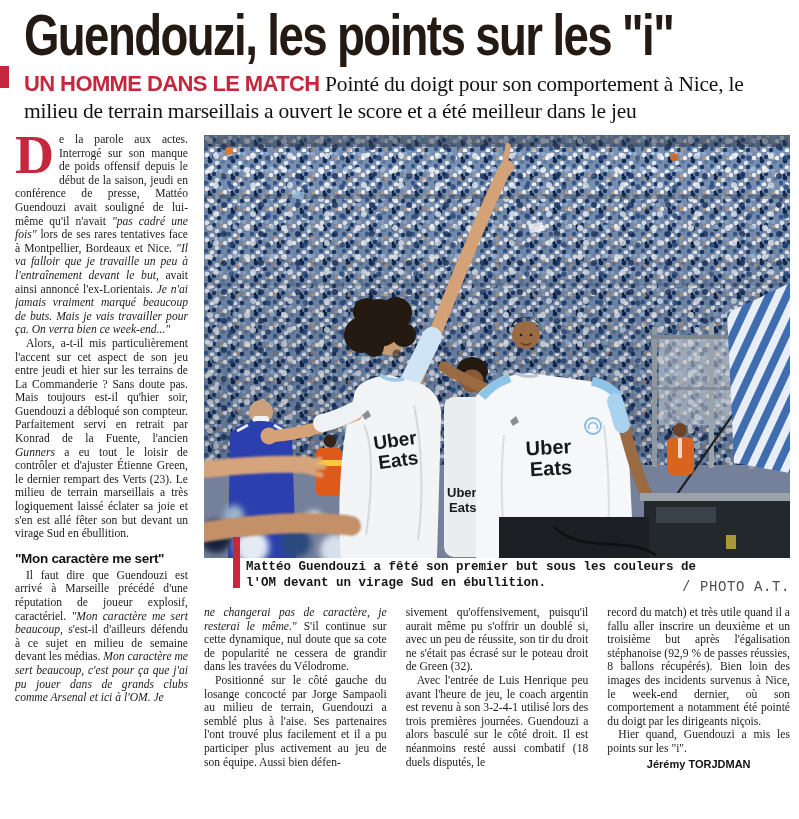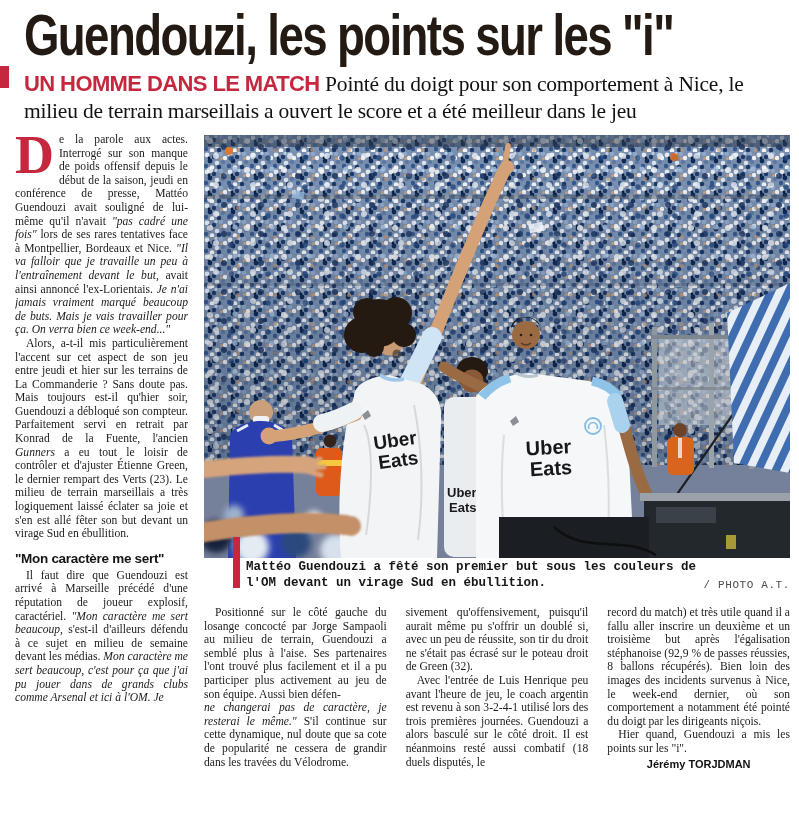--- a/index.html
+++ b/index.html
@@ -32,21 +32,21 @@
   
   .photo{position:absolute;left:204px;top:135px;width:586px;height:423px;margin:0;
          background:#75809a;overflow:hidden;}
   .photo svg{display:block;}
 
   
   .caption-bar{position:absolute;left:233px;top:537px;width:7px;height:51px;background:#c4273e;z-index:4;}
   .caption{position:absolute;left:246px;top:560px;width:544px;margin:0;
            font-family:Liberation Mono, monospace;}
   .caption-text{display:block;width:470px;font-weight:700;font-size:12.5px;line-height:15.5px;color:#161616;}
-  .credit{position:absolute;right:0;top:19px;font-size:11px;letter-spacing:.6px;color:#4d4d4d;font-weight:400;}
+  .credit{position:absolute;right:0;top:19px;font-size:14px;letter-spacing:.6px;color:#4d4d4d;font-weight:400;}
 
   
   .lower{position:absolute;left:204px;top:606px;width:586px;height:213px;
          display:grid;grid-template-columns:1fr 1fr 1fr;column-gap:19px;overflow:hidden;}
   .byline{margin:2px 0 0 0;text-align:center;font-family:Liberation Sans, sans-serif;
           font-weight:700;font-size:11px;color:#111;}
 </style>
 </head>
 <body>
 
@@ -241,22 +241,22 @@
   </figure>
 
   <div class="caption-bar"></div>
   <figcaption class="caption">
     <span class="caption-text">Mattéo Guendouzi a fêté son premier but sous les couleurs de l'OM devant un virage Sud en ébullition.</span>
     <span class="credit">/ PHOTO A.T.</span>
   </figcaption>
 
   <div class="lower">
     <div class="lcol">
+      <p class="body"><span class="run-i">ne changerai pas de caractère, je resterai le même."</span><span class="run-n"> S'il continue sur cette dynamique, nul doute que sa cote de popularité ne cessera de grandir dans les travées du Vélodrome.</span></p>
       <p class="body indent"><span class="run-n">Positionné sur le côté gauche du losange concocté par Jorge Sampaoli au milieu de terrain, Guendouzi a semblé plus à l'aise. Ses partenaires l'ont trouvé plus facilement et il a pu participer plus activement au jeu de son équipe. Aussi bien défen-</span></p>
-      <p class="body"><span class="run-i">ne changerai pas de caractère, je resterai le même."</span><span class="run-n"> S'il continue sur cette dynamique, nul doute que sa cote de popularité ne cessera de grandir dans les travées du Vélodrome.</span></p>
     </div>
     <div class="lcol">
       <p class="body"><span class="run-n">sivement qu'offensivement, puisqu'il aurait même pu s'offrir un doublé si, avec un peu de réussite, son tir du droit ne s'était pas écrasé sur le poteau droit de Green (32).</span></p>
       <p class="body indent"><span class="run-n">Avec l'entrée de Luis Henrique peu avant l'heure de jeu, le coach argentin est revenu à son 3-2-4-1 utilisé lors des trois premières journées. Guendouzi a alors basculé sur le côté droit. Il est néanmoins resté aussi combatif (18 duels disputés, le</span></p>
     </div>
     <div class="lcol">
       <p class="body"><span class="run-n">record du match) et très utile quand il a fallu aller inscrire un deuxième et un troisième but après l'égalisation stéphanoise (92,9 % de passes réussies, 8 ballons récupérés). Bien loin des images des incidents survenus à Nice, le week-end dernier, où son comportement a notamment été pointé du doigt par les dirigeants niçois.</span></p>
       <p class="body indent"><span class="run-n">Hier quand, Guendouzi a mis les points sur les "i".</span></p>
       <p class="byline">Jérémy TORJDMAN</p>
     </div>

